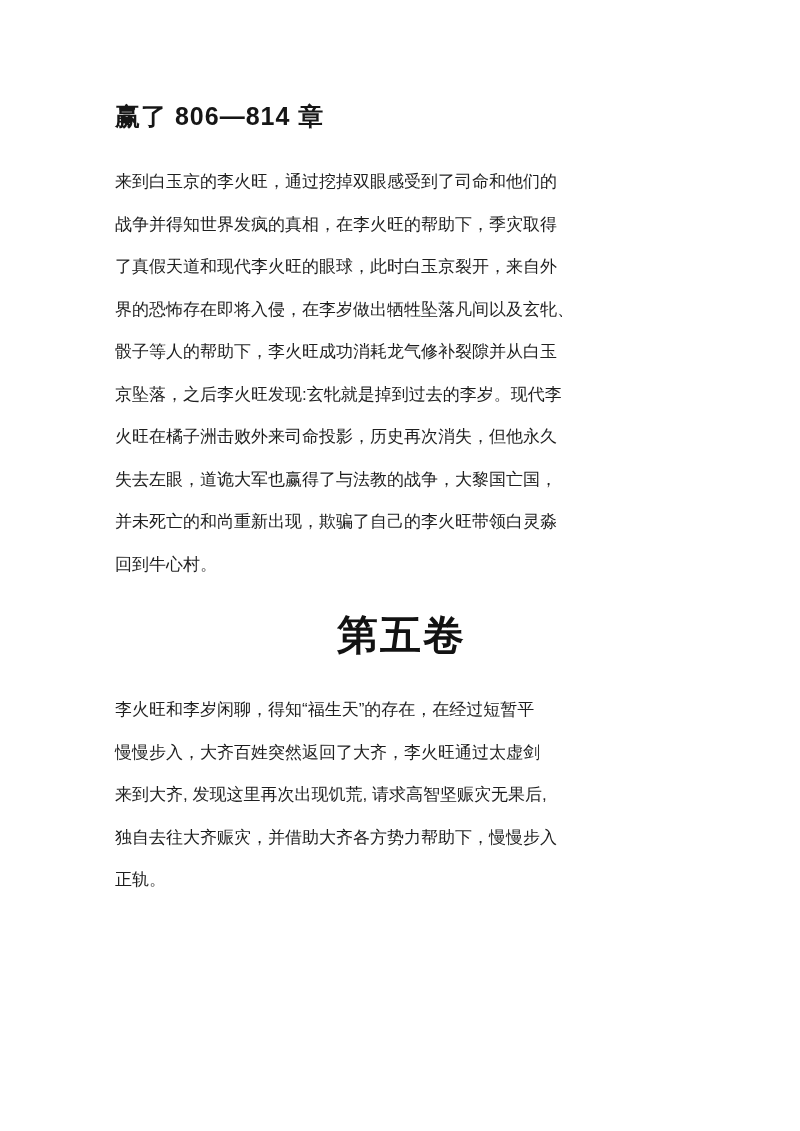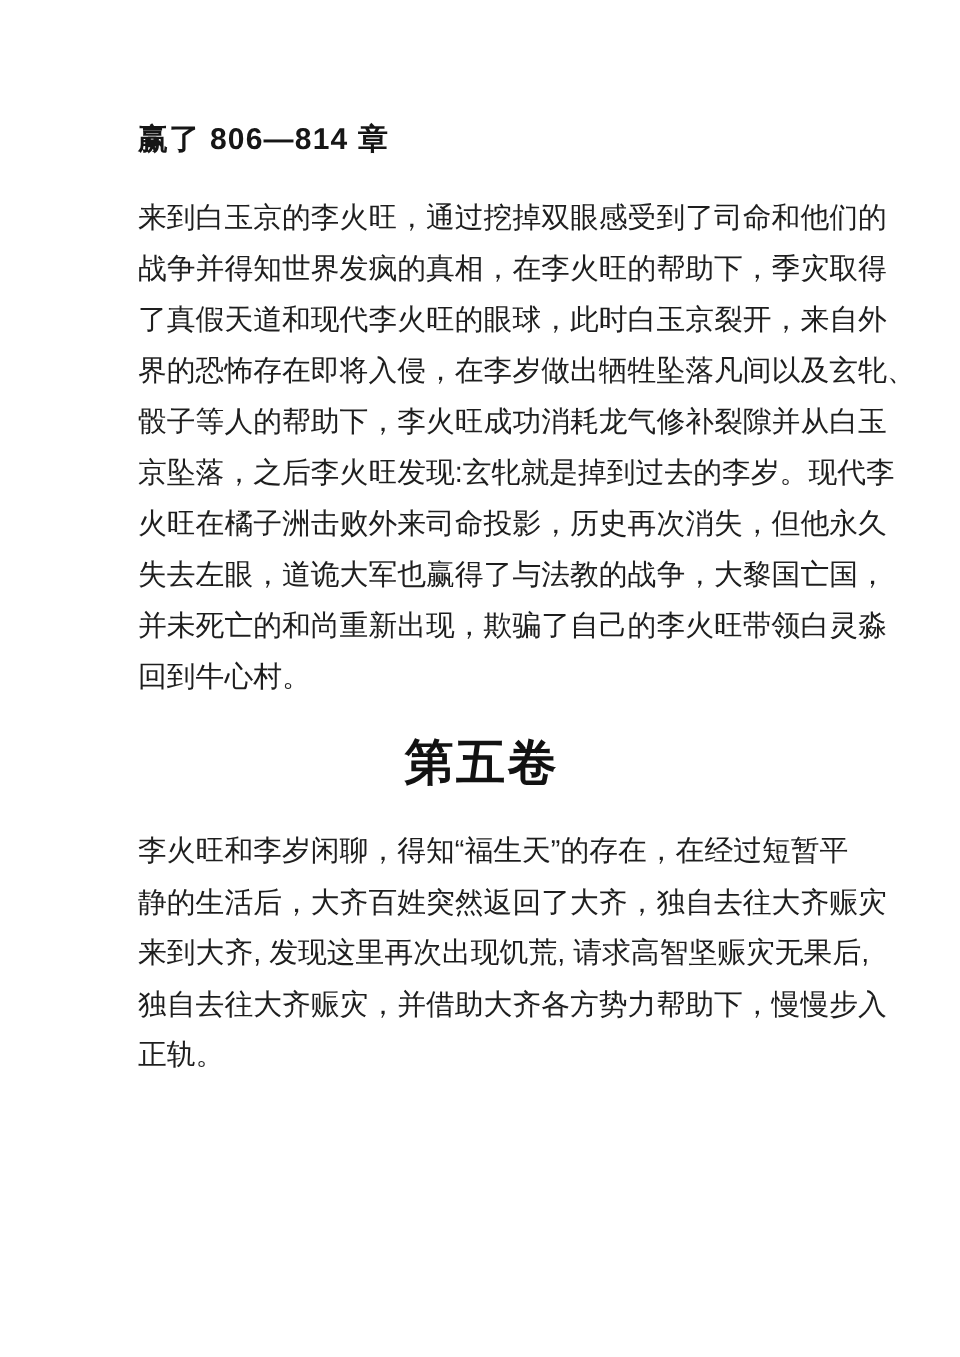--- a/index.html
+++ b/index.html
@@ -20,21 +20,21 @@
   }
   .chapter-heading {
     font-size: 25px;
     font-weight: 700;
     line-height: 34px;
     margin: 0 0 28px 0;
     letter-spacing: 1px;
     color: #161616;
   }
   .summary {
-    font-size: 24px;
+    font-size: 17px;
     font-weight: 400;
     line-height: 42.5px;
     margin: 0;
     white-space: pre;
     color: #1e1e1e;
   }
   .volume-title {
     font-size: 41px;
     font-weight: 700;
     line-height: 48px;
@@ -62,20 +62,20 @@
 京坠落，之后李火旺发现:玄牝就是掉到过去的李岁。现代李
 火旺在橘子洲击败外来司命投影，历史再次消失，但他永久
 失去左眼，道诡大军也赢得了与法教的战争，大黎国亡国，
 并未死亡的和尚重新出现，欺骗了自己的李火旺带领白灵淼
 回到牛心村。</p>
 
   <h1 class="volume-title">第五卷</h1>
 
 
   <p class="summary">李火旺和李岁闲聊，得知“福生天”的存在，在经过短暂平
-静的生活后，大齐百姓突然返回了大齐，独自去往大齐赈灾
+慢慢步入，大齐百姓突然返回了大齐，李火旺通过太虚剑
 来到大齐, 发现这里再次出现饥荒, 请求高智坚赈灾无果后,
 独自去往大齐赈灾，并借助大齐各方势力帮助下，慢慢步入
 正轨。</p>
 
   <div class="spacer-bottom"></div>
 
 </div>
 
 </body></html>

